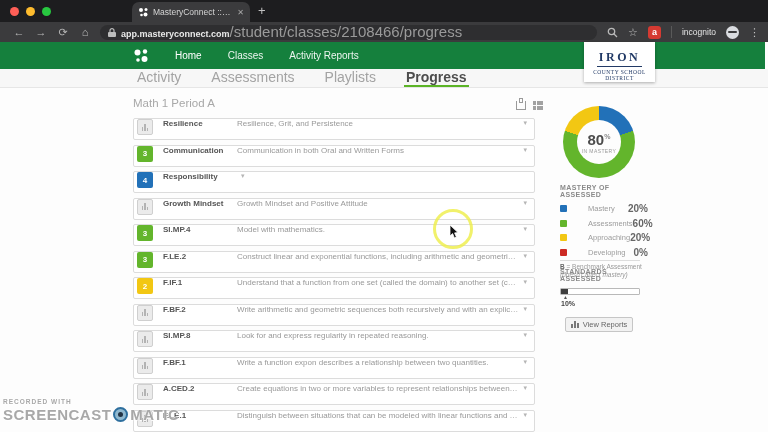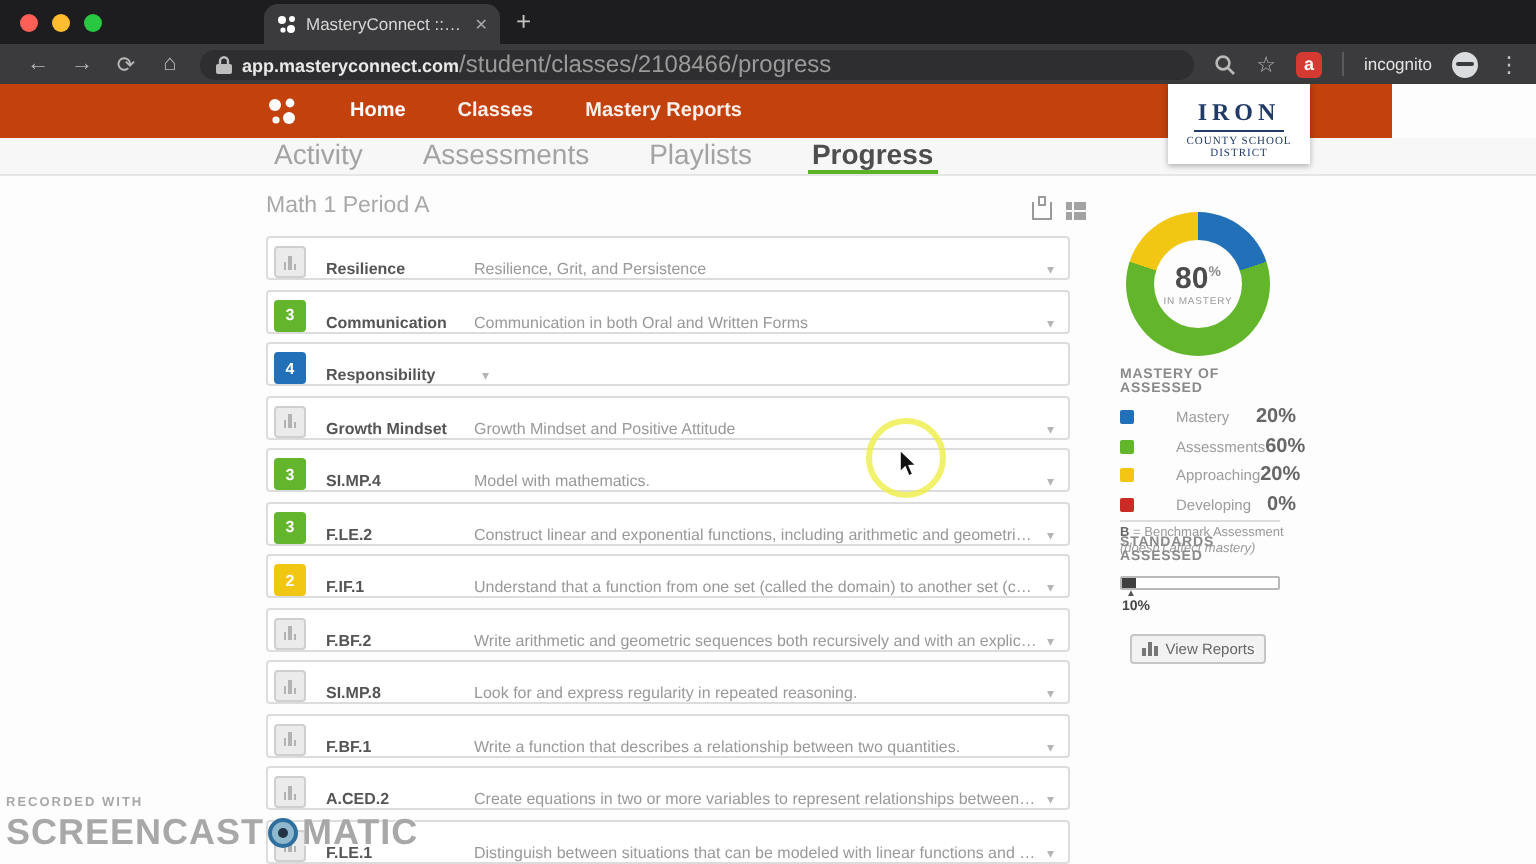--- a/index.html
+++ b/index.html
@@ -13,32 +13,32 @@
   .tab { position:absolute; left:132px; top:2px; width:118px; height:20px; background:#3b3b3d; border-radius:7px 7px 0 0; display:flex; align-items:center; padding:0 6px; gap:5px; }
   .tab-title { color:#d6d6d6; font-size:8.5px; white-space:nowrap; overflow:hidden; text-overflow:ellipsis; flex:1; }
   .tab-close { color:#a9a9a9; font-size:8px; cursor:default; }
   .newtab { position:absolute; left:258px; top:3px; color:#c2c2c2; font-size:13px; }
   .mc-dots circle { fill:#fff; }
 
   .toolbar { position:absolute; left:0; top:22px; width:768px; height:20px; background:#3b3b3d; display:flex; align-items:center; padding:0 8px; }
   .navbtn { color:#b9b9b9; font-size:11px; width:22px; text-align:center; }
   .urlbox { display:flex; align-items:center; gap:5px; margin-left:4px; flex:1; height:15px; border-radius:8px; padding:0 8px; background:#2e2e30; }
   .url-domain { color:#e9e9e9; font-size:9px; font-weight:bold; }
-  .url-path { color:#9a9a9a; font-size:12px; }
+  .url-path { color:#9a9a9a; font-size:15px; }
   .tool-right { display:flex; align-items:center; gap:10px; margin-left:10px; }
   .star { color:#b9b9b9; font-size:11px; }
   .ext-badge { width:13px; height:13px; background:#d53a32; border-radius:3px; color:#fff; font-size:9px; font-weight:bold; text-align:center; line-height:13px; }
   .vsep { width:1px; height:12px; background:#5a5a5a; }
   .incog-label { color:#e4e4e4; font-size:8.5px; }
   .incog-icon { width:13px; height:13px; border-radius:50%; background:#dadce0; position:relative; }
   .incog-icon::before { content:""; position:absolute; left:2px; right:2px; top:5px; height:2px; background:#3b3b3d; border-radius:1px; }
   .dots { color:#c2c2c2; font-size:11px; letter-spacing:0; }
 
   
-  .appheader { position:absolute; left:0; top:42px; width:696px; height:27px; background:#c2410c; display:flex; align-items:center; padding-left:133px; gap:26px;font-weight:bold; }
+  .appheader { position:absolute; left:0; top:42px; width:765px; height:27px; background:#15803d; display:flex; align-items:center; padding-left:133px; gap:26px; }
   .appnav-item { color:rgba(255,255,255,.92); font-size:10px; }
   .appnav-item.first { color:#fff; }
 
   .district-logo { position:absolute; left:584px; top:42px; width:71px; height:40px; background:#fff; box-shadow:0 1px 3px rgba(0,0,0,.3); text-align:center; font-family:"Liberation Serif", serif; color:#223a66; padding-top:5px; z-index:5; }
   .district-l1 { font-size:12px; font-weight:bold; letter-spacing:2.5px; border-bottom:1px solid #223a66; display:inline-block; padding:0 2px 1px; }
   .district-l2 { font-size:5.5px; letter-spacing:.5px; margin-top:2px; }
   .district-l3 { font-size:5.5px; letter-spacing:.5px; }
 
   
   .subnav { position:absolute; left:0; top:69px; width:768px; height:19px; background:#f7f7f7; border-bottom:1px solid #e6e6e6; display:flex; align-items:stretch; padding-left:135px; gap:26px; }
@@ -49,21 +49,21 @@
   .page-title { position:absolute; left:133px; top:97px; font-size:11.5px; color:#a8a8a8; }
   .list-tools { position:absolute; left:516px; top:101px; display:flex; gap:7px; }
   .tool-ic { width:10px; height:9px; position:relative; }
   .print-ic { border:1px solid #9a9a9a; border-top:none; }
   .print-ic::before { content:""; position:absolute; left:2px; right:2px; top:-3px; height:3px; border:1px solid #9a9a9a; }
   .grid-ic { background:#a2a2a2; }
   .grid-ic::before { content:""; position:absolute; left:3px; top:0; bottom:0; width:1px; background:#fdfdfd; }
   .grid-ic::after { content:""; position:absolute; left:0; right:0; top:4px; height:1px; background:#fdfdfd; }
 
   .rows { position:absolute; left:133px; top:118px; width:402px; }
-  .srow { height:22px; margin-bottom:4.5px; background:#fff; border:1px solid #dcdcdc; border-radius:2px; display:flex; align-items:flex-end; }
+  .srow { height:22px; margin-bottom:4.5px; background:#fff; border:1px solid #dcdcdc; border-radius:2px; display:flex; align-items:flex-start; }
   .badge { width:16px; height:16px; margin-left:3px; border-radius:2px; color:#fff; font-size:8px; font-weight:bold; display:flex; align-items:center; justify-content:center; flex:none; }
   .badge.green { background:#63b52c; }
   .badge.blue { background:#2271b8; }
   .badge.yellow { background:#f2c713; }
   .badge.none { background:#ebebeb; border:1px solid #cfcfcf; }
   .mini-bars { display:flex; align-items:flex-end; gap:1px; height:7px; }
   .mini-bars i { width:1.5px; background:#b3b3b3; display:block; }
   .mini-bars i:nth-child(1){height:4px;} .mini-bars i:nth-child(2){height:7px;} .mini-bars i:nth-child(3){height:3px;}
   .srow-code { margin-left:10px; width:74px; font-size:8px; font-weight:bold; color:#555; flex:none; white-space:nowrap; }
   .srow-desc { font-size:8px; color:#999; flex:1; white-space:nowrap; overflow:hidden; text-overflow:ellipsis; }
@@ -99,21 +99,21 @@
   .vr-bars i { width:2px; background:#777; display:block; }
   .vr-bars i:nth-child(1){height:4px;} .vr-bars i:nth-child(2){height:7px;} .vr-bars i:nth-child(3){height:5px;}
 
   
   .highlight-ring { position:absolute; left:433px; top:209px; width:40px; height:40px; border:3px solid rgba(238,238,70,.8); border-radius:50%; z-index:20; }
   .cursor { position:absolute; left:449px; top:225px; z-index:21; }
 
   .watermark { position:absolute; left:3px; top:398px; z-index:30; color:#a8a8a8; text-shadow:0 1px 0 rgba(255,255,255,.9), 0 -1px 0 rgba(255,255,255,.6); }
   .wm-l1 { font-size:6.5px; font-weight:bold; letter-spacing:1px; }
   .wm-l2 { display:flex; align-items:center; gap:2px; margin-top:1px; }
-  .wm-brand { font-size:18px; font-weight:bold; letter-spacing:.5px; }
+  .wm-brand { font-size:15px; font-weight:bold; letter-spacing:.5px; }
   .wm-logo { width:15px; height:15px; border-radius:50%; background:#8fb8cf; border:2px solid #2e6f9e; display:flex; align-items:center; justify-content:center; }
   .wm-logo::before { content:""; width:5px; height:5px; border-radius:50%; background:#234; display:block; }
 </style>
 </head>
 <body>
 
 <div class="tabstrip">
   <div class="traffic">
     <span class="tl-red"></span>
     <span class="tl-yellow"></span>
@@ -160,21 +160,21 @@
 
 <div class="appheader">
   <svg class="mc-dots" width="16" height="16" viewBox="0 0 16 16">
       <circle cx="4.5" cy="4.5" r="3"></circle>
       <circle cx="12" cy="3.5" r="2.2"></circle>
       <circle cx="5" cy="12" r="1.8"></circle>
       <circle cx="11.5" cy="11" r="3"></circle>
     </svg>
   <span class="appnav-item first">Home</span>
   <span class="appnav-item">Classes</span>
-  <span class="appnav-item">Mastery Reports</span>
+  <span class="appnav-item">Activity Reports</span>
 </div>
 
 <div class="district-logo">
   <span class="district-l1">IRON</span>
   <div class="district-l2">COUNTY SCHOOL</div>
   <div class="district-l3">DISTRICT</div>
 </div>
 
 <div class="subnav">
   <span class="subtab">Activity</span>
@@ -269,21 +269,21 @@
   </div>
   <div class="srow">
     <span class="badge none">
         <span class="mini-bars">
           <i></i>
           <i></i>
           <i></i>
         </span>
       </span>
     <span class="srow-code">F.BF.1</span>
-    <span class="srow-desc">Write a function that describes a relationship between two quantities.</span>
+    <span class="srow-desc">Write a function expon describes a relationship between two quantities.</span>
     <span class="srow-caret">▾</span>
   </div>
   <div class="srow">
     <span class="badge none">
         <span class="mini-bars">
           <i></i>
           <i></i>
           <i></i>
         </span>
       </span>

